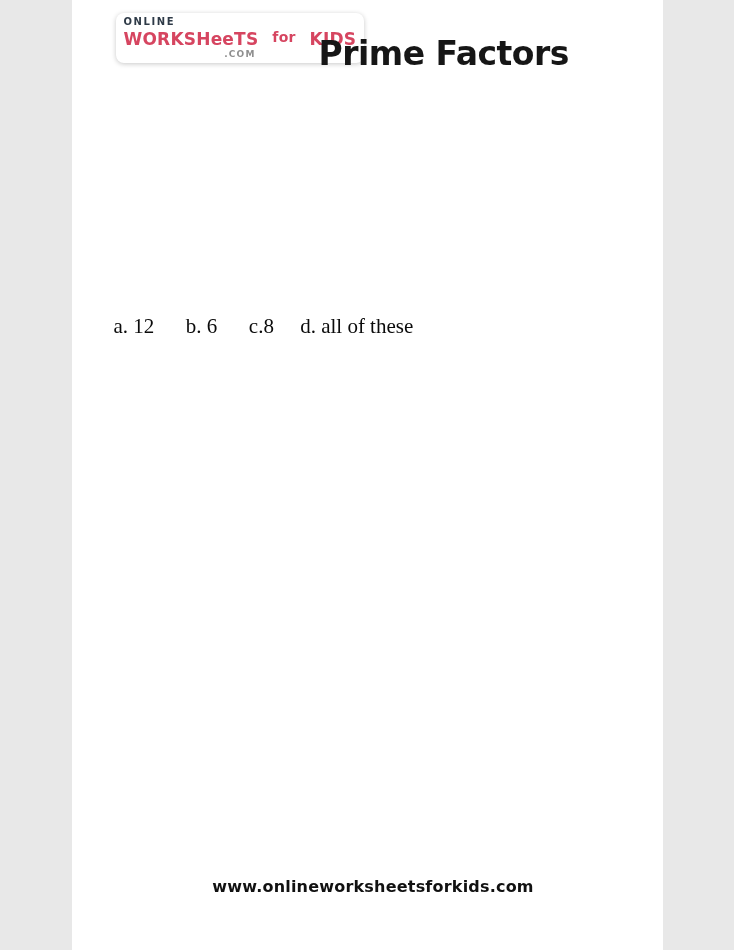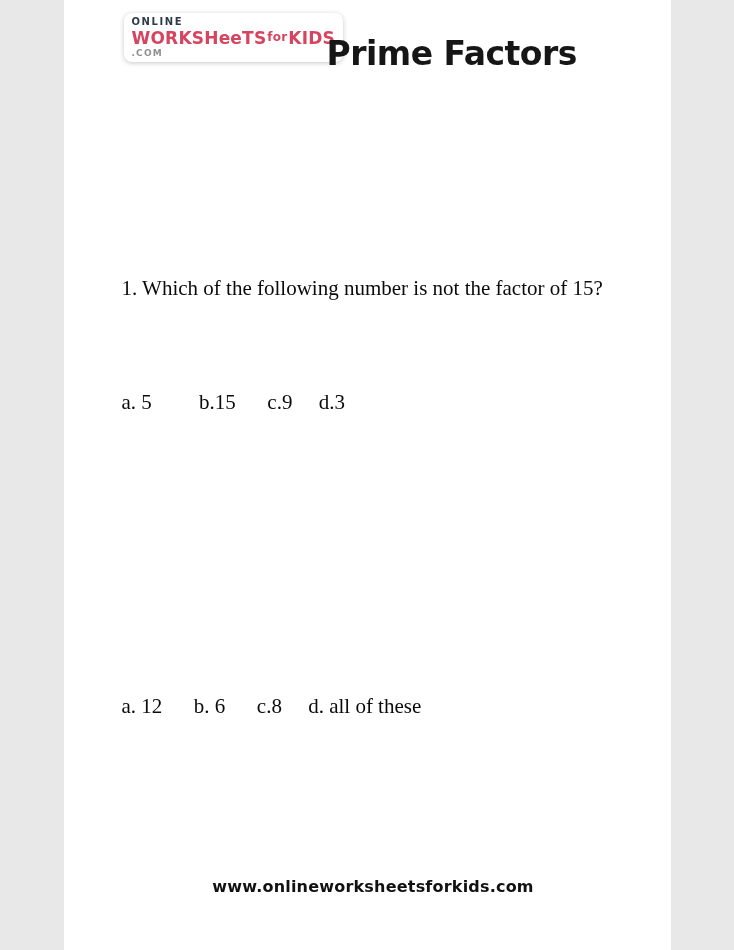--- a/index.html
+++ b/index.html
@@ -5,21 +5,20 @@
   html, body { margin: 0; padding: 0; background: #e8e8e8; }
   .page {
     position: relative;
     width: 591px;
     height: 950px;
     margin: 0 auto;
     background: #ffffff;
     font-family: "Liberation Serif", serif;
     color: #0b0b0b;
     overflow: hidden;
-    padding-left: 16px;
   }
 
   
   .header { position: relative; height: 79px; }
 
   .logo {
     position: absolute;
     left: 44px;
     top: 13px;
     padding: 4px 8px 3px 8px;
@@ -35,26 +34,26 @@
     letter-spacing: 1.6px;
   }
   .logo-main {
     font-size: 17px;
     font-weight: 700;
     letter-spacing: 0.2px;
     white-space: nowrap;
     margin-top: 2px;
   }
   .logo-for {
-    font-size: 12px;
+    font-size: 14px;
     vertical-align: 3px;
-    margin: 0 1px;
+    margin: 0 14px;
   }
   .logo-com {
-    text-align: left;
+    text-align: center;
     font-size: 9px;
     font-weight: 700;
     letter-spacing: 1.2px;
     margin-top: 2px;
   }
 
   .title {
     position: absolute;
     left: 247px;
     top: 34px;
@@ -99,24 +98,20 @@
     <div class="logo">
       <div class="logo-online" style="color: rgb(46, 58, 71);">ONLINE</div>
       <div class="logo-main" style="color: rgb(214, 69, 96);"><span>WORKSHeeTS</span><span class="logo-for">for</span><span>KIDS</span></div>
       <div class="logo-com" style="color: rgb(143, 143, 143);">.COM</div>
     </div>
     <h1 class="title">Prime Factors</h1>
   </div>
 
   <div class="content">
 
-    <div>
-      <div class="line">1. Which of the following number is not the factor of 15?</div>
-      <div class="line">a. 5         b.15      c.9     d.3</div>
-    </div>
 
     <div>
       <div class="line">a. 12      b. 6      c.8     d. all of these</div>
     </div>
 
     
 
     
 
     

